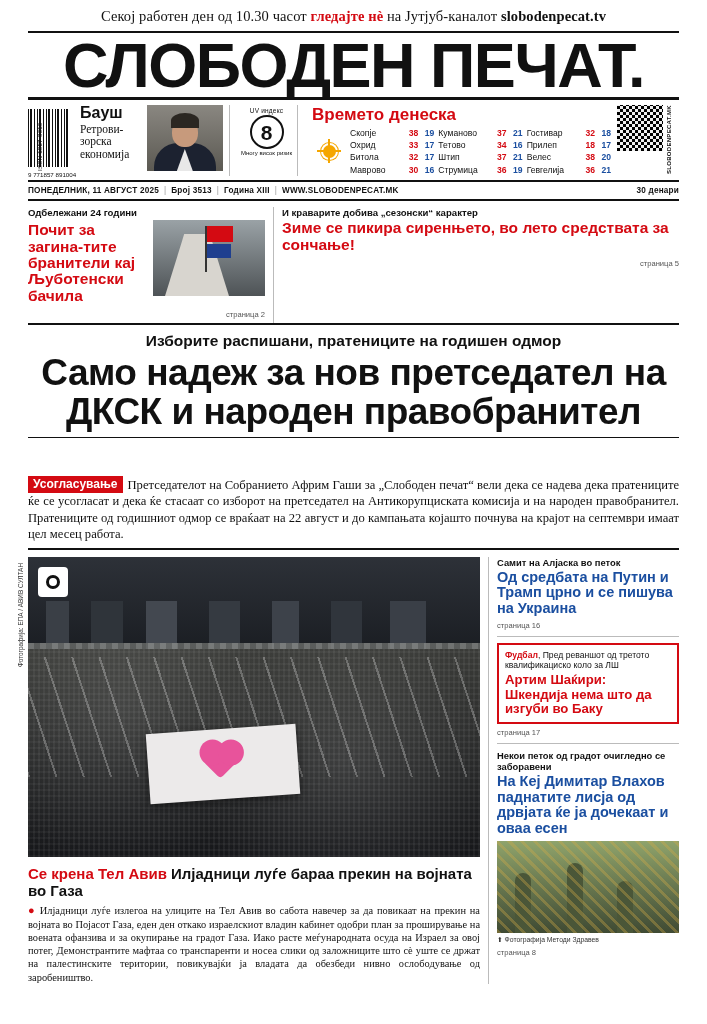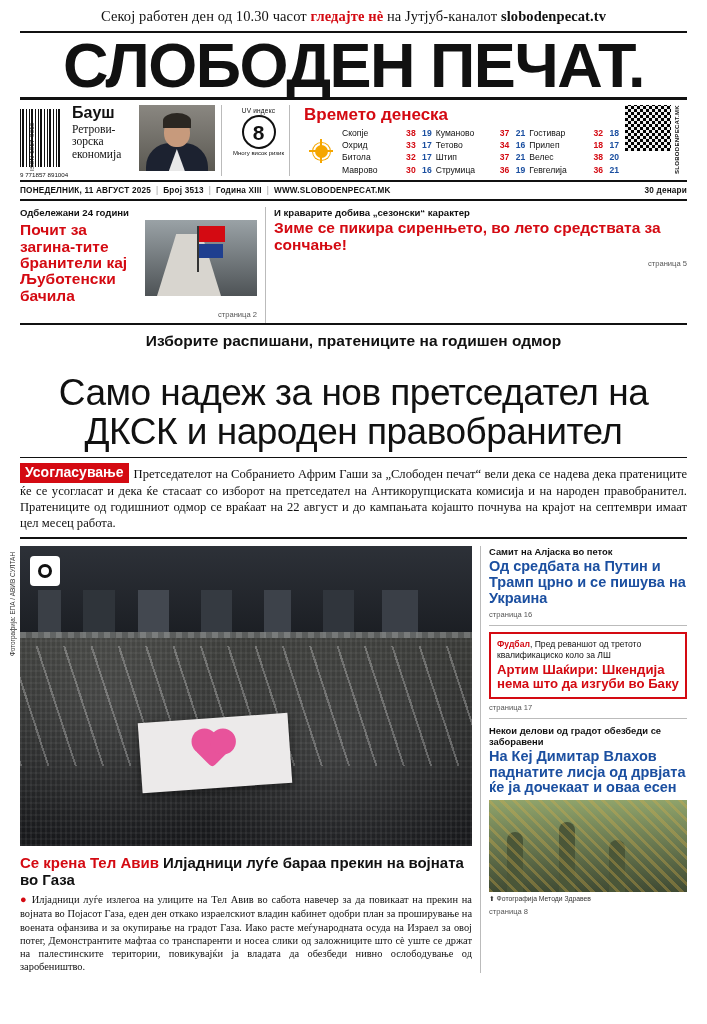--- a/index.html
+++ b/index.html
@@ -4,21 +4,21 @@
 <style>
   * { box-sizing: border-box; }
   html, body { margin:0; padding:0; }
   body {
     width: 707px; height: 1024px;
     background: #ffffff;
     font-family: "Liberation Serif", serif;
     color: #111;
     overflow: hidden;
   }
-  .page { width:707px; height:984px; position:relative; padding: 0 20px; }
+  .page { width:707px; height:984px; position:relative; padding: 0 28px; }
 
   
   .promo {
     border-bottom: 2px solid #111;
     padding: 8px 0 6px 0;
     font-size: 14.5px;
     text-align: center;
     letter-spacing: .1px;
   }
   .promo .red { color:#d40a12; font-weight:bold; }
@@ -177,33 +177,34 @@
     font-size:13.5px; line-height:1.1; margin-top:4px;
   }
 
   
   .lead-kicker {
     text-align:center; font-family:Liberation Sans, sans-serif;
     font-size:15.5px; font-weight:bold; padding:7px 0 2px 0;
   }
   .lead-head {
     text-align:center; font-family:"Liberation Sans",sans-serif;
-    font-weight:normal; font-size:37px; line-height:1.04;
-    padding: 2px 0 6px 0; letter-spacing:-.5px;margin-top:20px;
+    font-weight:bold; font-size:37px; line-height:1.04;
+    padding: 2px 0 6px 0; letter-spacing:-.5px;
   }
   .lead-body {
     font-size:12.6px; line-height:1.28; text-align:justify;
     border-top:1px solid #111; border-bottom:2px solid #111;
     padding:5px 0 6px 0;
   }
   .tagbox {
     display:inline-block; background:#d40a12; color:#fff;
     font-family:"Liberation Sans",sans-serif; font-weight:bold;
-    font-size:14px; padding:1px 5px; margin-right:5px;
+    font-size:12px; padding:1px 5px; margin-right:5px;
     vertical-align: 1px;
+    margin-top: 33px;
   }
 
   
   .bottom { display:flex; gap:8px; padding-top:7px; }
   .bleft { width: 452px; }
   .bright { flex:1; border-left:1px solid #bbb; padding-left:8px; }
 
   .bigphoto {
     width:100%; height:300px; position:relative; overflow:hidden;
     background:#14161c;
@@ -494,21 +495,21 @@
         <div class="slabel">
           <b>Фудбал</b><span>, Пред реваншот од третото квалификациско коло за ЛШ</span>
         </div>
         <div class="shead">Артим Шаќири: Шкендија нема што да изгуби во Баку</div>
       </div>
       <div class="rpage">страница 17</div>
 
       <div class="rrule"></div>
 
       <div>
-        <div class="rcat">Некои делови од градот обезбеди се заборавени</div>
+        <div class="rcat">Некои петок од градот очигледно се заборавени</div>
         <div class="rhead">На Кеј Димитар Влахов паднатите лисја од дрвјата ќе ја дочекаат и оваа есен</div>
         <div class="rphoto">
           <div class="g1"></div>
           <div class="tree" style="left:18px"></div>
           <div class="tree" style="left:70px;height:70px"></div>
           <div class="tree" style="left:120px;height:52px"></div>
           <div class="leaves"></div>
         </div>
         <div class="rcredit">
           <span>⬆</span>

